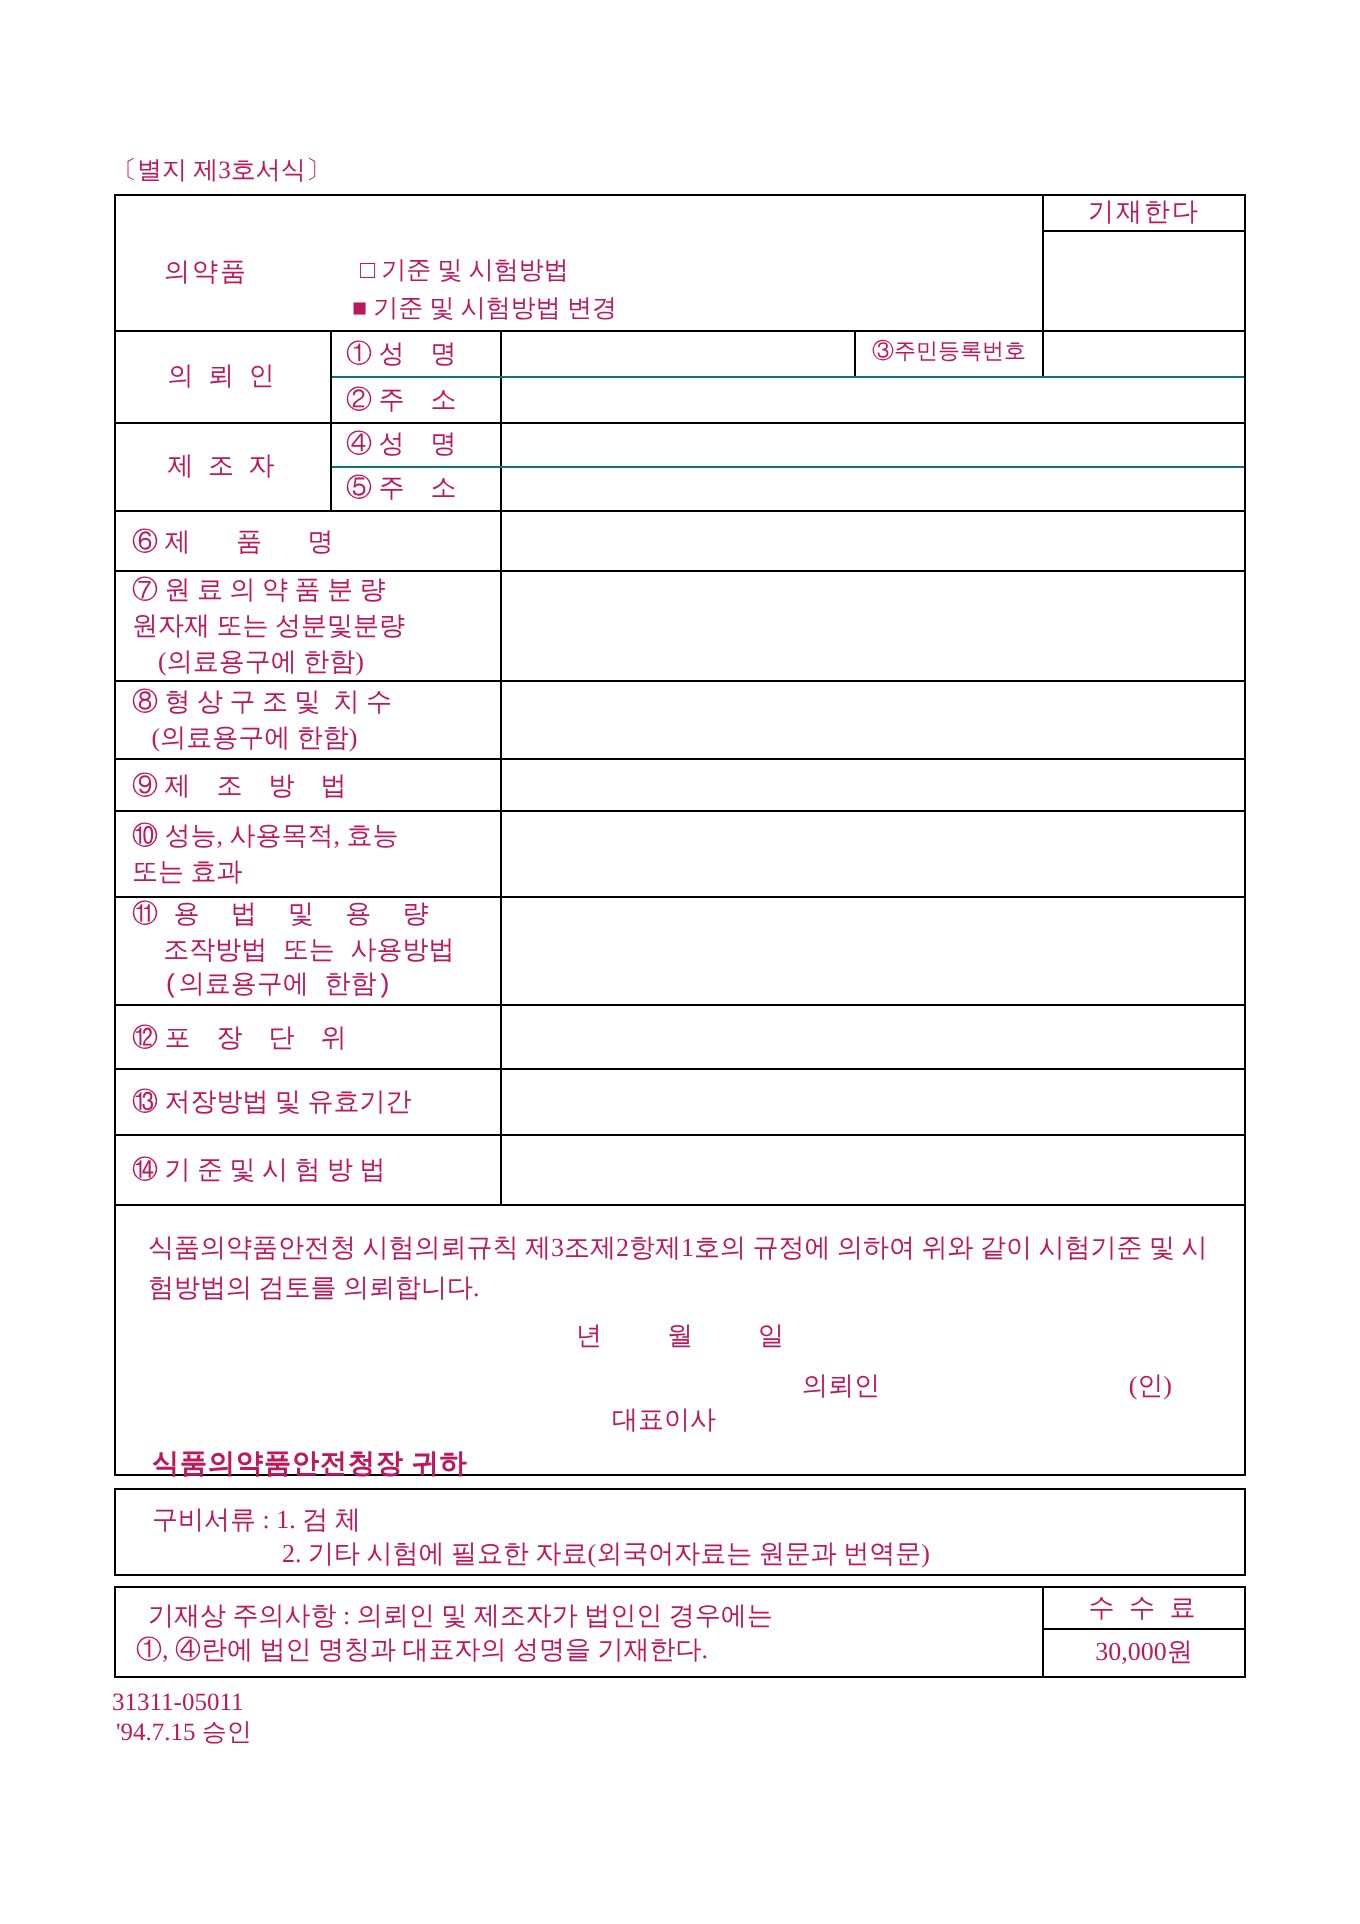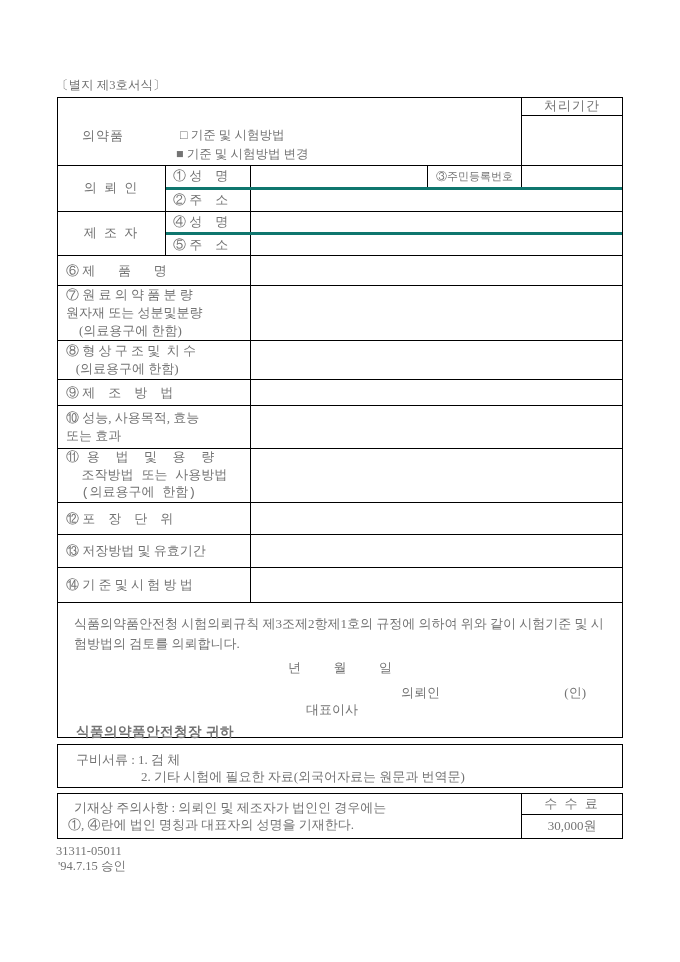--- a/index.html
+++ b/index.html
@@ -1,18 +1,18 @@
 <!DOCTYPE html>
 <html><head>
 <meta charset="utf-8">
 <style>
   * { margin:0; padding:0; box-sizing:border-box; }
   html,body { background:#fff; }
   .page {
-    position:relative; width:680px; height:962px; background:#ffffff; color:#737373;
+    position:relative; width:680px; height:962px; background:#ffffff; color:#be185d;
     font-family:"Liberation Serif","DejaVu Serif",serif; font-size:13px; line-height:1.25;
     overflow:hidden;
   }
   [data-bind] { white-space:pre-wrap; }
 
   .form-ref { position:absolute; left:56px; top:78px; font-size:12.5px; }
 
   .main-table {
     position:absolute; left:57px; top:97px; width:566px;
     border:1px solid #000; display:flex; flex-direction:column; background:#fff;
@@ -31,21 +31,21 @@
   .proc-val { flex:1; }
 
   .row { border-top:1px solid #000; display:flex; }
 
   
   .h-requester { height:46px; }
   .h-manufacturer { height:44px; }
   .group-label { width:108px; border-right:1px solid #000; display:flex; align-items:center; justify-content:center; letter-spacing:2px; }
   .party-rows { flex:1; display:flex; flex-direction:column; }
   .party-row { display:flex; flex:1; }
-  .party-row.first { border-bottom:3px solid #0f766e; }
+  .party-row.first { border-bottom:1px solid #0f766e; }
   .sub-label { width:85px; border-right:1px solid #000; display:flex; align-items:center; padding-left:7px; }
   .pval { flex:1; }
   .resno-label { width:95px; border-left:1px solid #000; border-right:1px solid #000; display:flex; align-items:center; justify-content:center; font-size:11px; }
   .resno-val { width:100px; }
 
   
   .frow .f-label { width:193px; border-right:1px solid #000; display:flex; align-items:center; padding-left:8px; line-height:1.38; }
   .f-val { flex:1; }
   .h30{height:30px;} .h55{height:55px;} .h39{height:39px;} .h26{height:26px;}
   .h43{height:43px;} .h54{height:54px;font-family:Liberation Mono, monospace;} .h32{height:32px;} .h33{height:33px;} .h35{height:35px;}
@@ -89,21 +89,21 @@
 
     <div class="rowA">
       <div class="rowA-left">
         <div class="hdr-line">
           <span class="category" data-bind="header.category">의약품</span>
           <span class="option" data-bind="header.option_standard">□ 기준 및 시험방법</span>
         </div>
         <div class="subtitle" data-bind="header.option_change">■ 기준 및 시험방법 변경</div>
       </div>
       <div class="rowA-right">
-        <div class="proc-hdr" data-bind="header.processing_period_label">처리기간</div>
+        <div class="proc-hdr" data-bind="header.processing_period_label">기재한다</div>
         <div class="proc-val"></div>
       </div>
     </div>
 
     <div class="row h-requester">
       <div class="group-label" data-bind="parties.requester.group_label">의 뢰 인</div>
       <div class="party-rows">
         <div class="party-row first">
           <div class="sub-label" data-bind="parties.requester.name_label">① 성    명</div>
           <div class="pval"></div>

